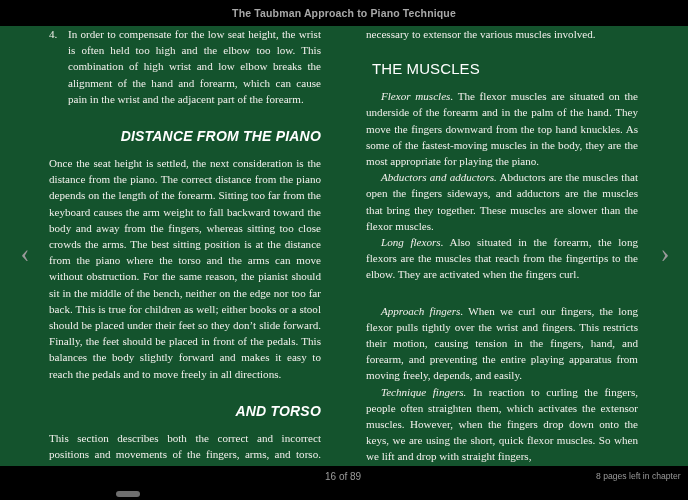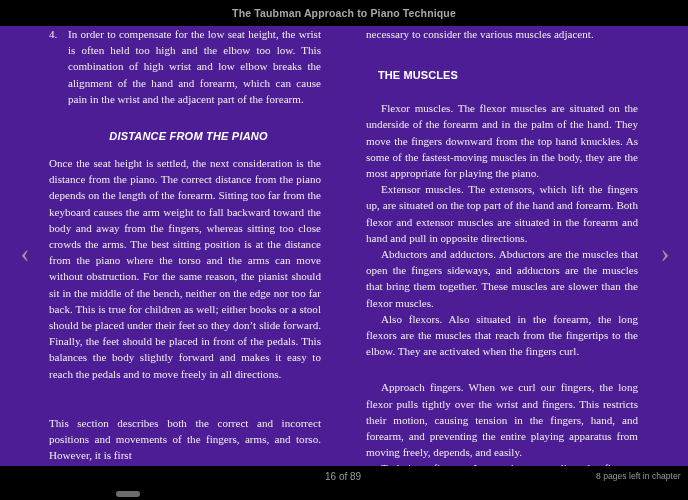--- a/index.html
+++ b/index.html
@@ -4,21 +4,21 @@
 <style>
   html, body {
     margin: 0;
     padding: 0;
     background: #000000;
   }
   #app {
     position: relative;
     width: 688px;
     height: 500px;
-    background: #4c1d95;
+    background: #14532d;
     overflow: hidden;
     font-family: "Liberation Serif", serif;
     -webkit-font-smoothing: antialiased;
   }
 
   
   #titlebar {
     position: absolute;
     left: 0; top: 0;
     width: 688px;
@@ -61,20 +61,21 @@
     font-family: "Liberation Serif", serif;
     font-size: 11.1px;
     line-height: 16.2px;
     text-align: justify;
     text-justify: inter-word;
     margin: 0;
     hyphens: none;
   }
   .para.indent { text-indent: 15px; }
   .para .run-in {
+    font-style: italic;
   }
 
   
   .listitem {
     position: relative;
     padding-left: 19px;
     color: #f2f0ec;
     font-family: "Liberation Serif", serif;
     font-size: 11.1px;
     line-height: 16.2px;
@@ -87,35 +88,35 @@
     width: 14px;
     text-align: left;
     color: #f2f0ec;
   }
 
   
   .h-italic {
     font-family: "Liberation Sans", sans-serif;
     font-style: italic;
     font-weight: bold;
-    font-size: 11px;
+    font-size: 14px;
     letter-spacing: 0.2px;
     color: #ffffff;
     line-height: 15px;
     margin: 0 0 0 7px;
-    text-align: center;
+    text-align: right;
   }
   .h-plain {
     font-family: "Liberation Sans", sans-serif;
-    font-weight: bold;
-    font-size: 11px;
+    font-weight: normal;
+    font-size: 15px;
     letter-spacing: 0.1px;
     color: #ffffff;
     line-height: 14px;
-    margin: 12px;
+    margin: 6px;
     text-align: left;
   }
   .sp-2 { height: 22px; }
   .sp-3 { height: 11px; }
   .sp-5 { height: 14px; }
   .sp-6 { height: 6px; }
 
   
   .nav-chevron {
     position: absolute;
@@ -191,43 +192,43 @@
       <div class="sp-2"></div>
 
       <div class="h-italic">DISTANCE FROM THE PIANO</div>
 
       <div class="sp-3"></div>
 
       <p class="para">Once the seat height is settled, the next consideration is the distance from the piano. The correct distance from the piano depends on the length of the forearm. Sitting too far from the keyboard causes the arm weight to fall backward toward the body and away from the fingers, whereas sitting too close crowds the arms. The best sitting position is at the distance from the piano where the torso and the arms can move without obstruction. For the same reason, the pianist should sit in the middle of the bench, neither on the edge nor too far back. This is true for children as well; either books or a stool should be placed under their feet so they don’t slide forward. Finally, the feet should be placed in front of the pedals. This balances the body slightly forward and makes it easy to reach the pedals and to move freely in all directions.</p>
 
       <div class="sp-2"></div>
 
+      <div class="h-italic">AND TORSO</div>
 
       <div class="sp-3"></div>
 
       <p class="para">This section describes both the correct and incorrect positions and movements of the fingers, arms, and torso. However, it is first</p>
     </div>
 
     <div class="column" id="col-right">
 
-      <p class="para">necessary to consider the various muscles adjacent.</p>
+      <p class="para">necessary to extensor the various muscles involved.</p>
 
       <div class="sp-5"></div>
 
       <div class="h-plain">THE MUSCLES</div>
 
       <div class="sp-6"></div>
 
       <p class="para indent"><span class="run-in">Flexor muscles.</span><span> The flexor muscles are situated on the underside of the forearm and in the palm of the hand. They move the fingers downward from the top hand knuckles. As some of the fastest-moving muscles in the body, they are the most appropriate for playing the piano.</span></p>
 
-      <p class="para indent"><span class="run-in">Extensor muscles.</span><span> The extensors, which lift the fingers up, are situated on the top part of the hand and forearm. Both flexor and extensor muscles are situated in the forearm and hand and pull in opposite directions.</span></p>
-
-      <p class="para indent"><span class="run-in">Abductors and adductors.</span><span> Abductors are the muscles that open the fingers sideways, and adductors are the muscles that bring them together. These muscles are slower than the flexor muscles.</span></p>
-
-      <p class="para indent"><span class="run-in">Also flexors.</span><span> Also situated in the forearm, the long flexors are the muscles that reach from the fingertips to the elbow. They are activated when the fingers curl.</span></p>
+
+      <p class="para indent"><span class="run-in">Abductors and adductors.</span><span> Abductors are the muscles that open the fingers sideways, and adductors are the muscles that bring they together. These muscles are slower than the flexor muscles.</span></p>
+
+      <p class="para indent"><span class="run-in">Long flexors.</span><span> Also situated in the forearm, the long flexors are the muscles that reach from the fingertips to the elbow. They are activated when the fingers curl.</span></p>
 
       <div class="sp-5"></div>
 
 
       <div class="sp-6"></div>
 
       <p class="para indent"><span class="run-in">Approach fingers.</span><span> When we curl our fingers, the long flexor pulls tightly over the wrist and fingers. This restricts their motion, causing tension in the fingers, hand, and forearm, and preventing the entire playing apparatus from moving freely, depends, and easily.</span></p>
 
       <p class="para indent"><span class="run-in">Technique fingers.</span><span> In reaction to curling the fingers, people often straighten them, which activates the extensor muscles. However, when the fingers drop down onto the keys, we are using the short, quick flexor muscles. So when we lift and drop with straight fingers,</span></p>
     </div>

